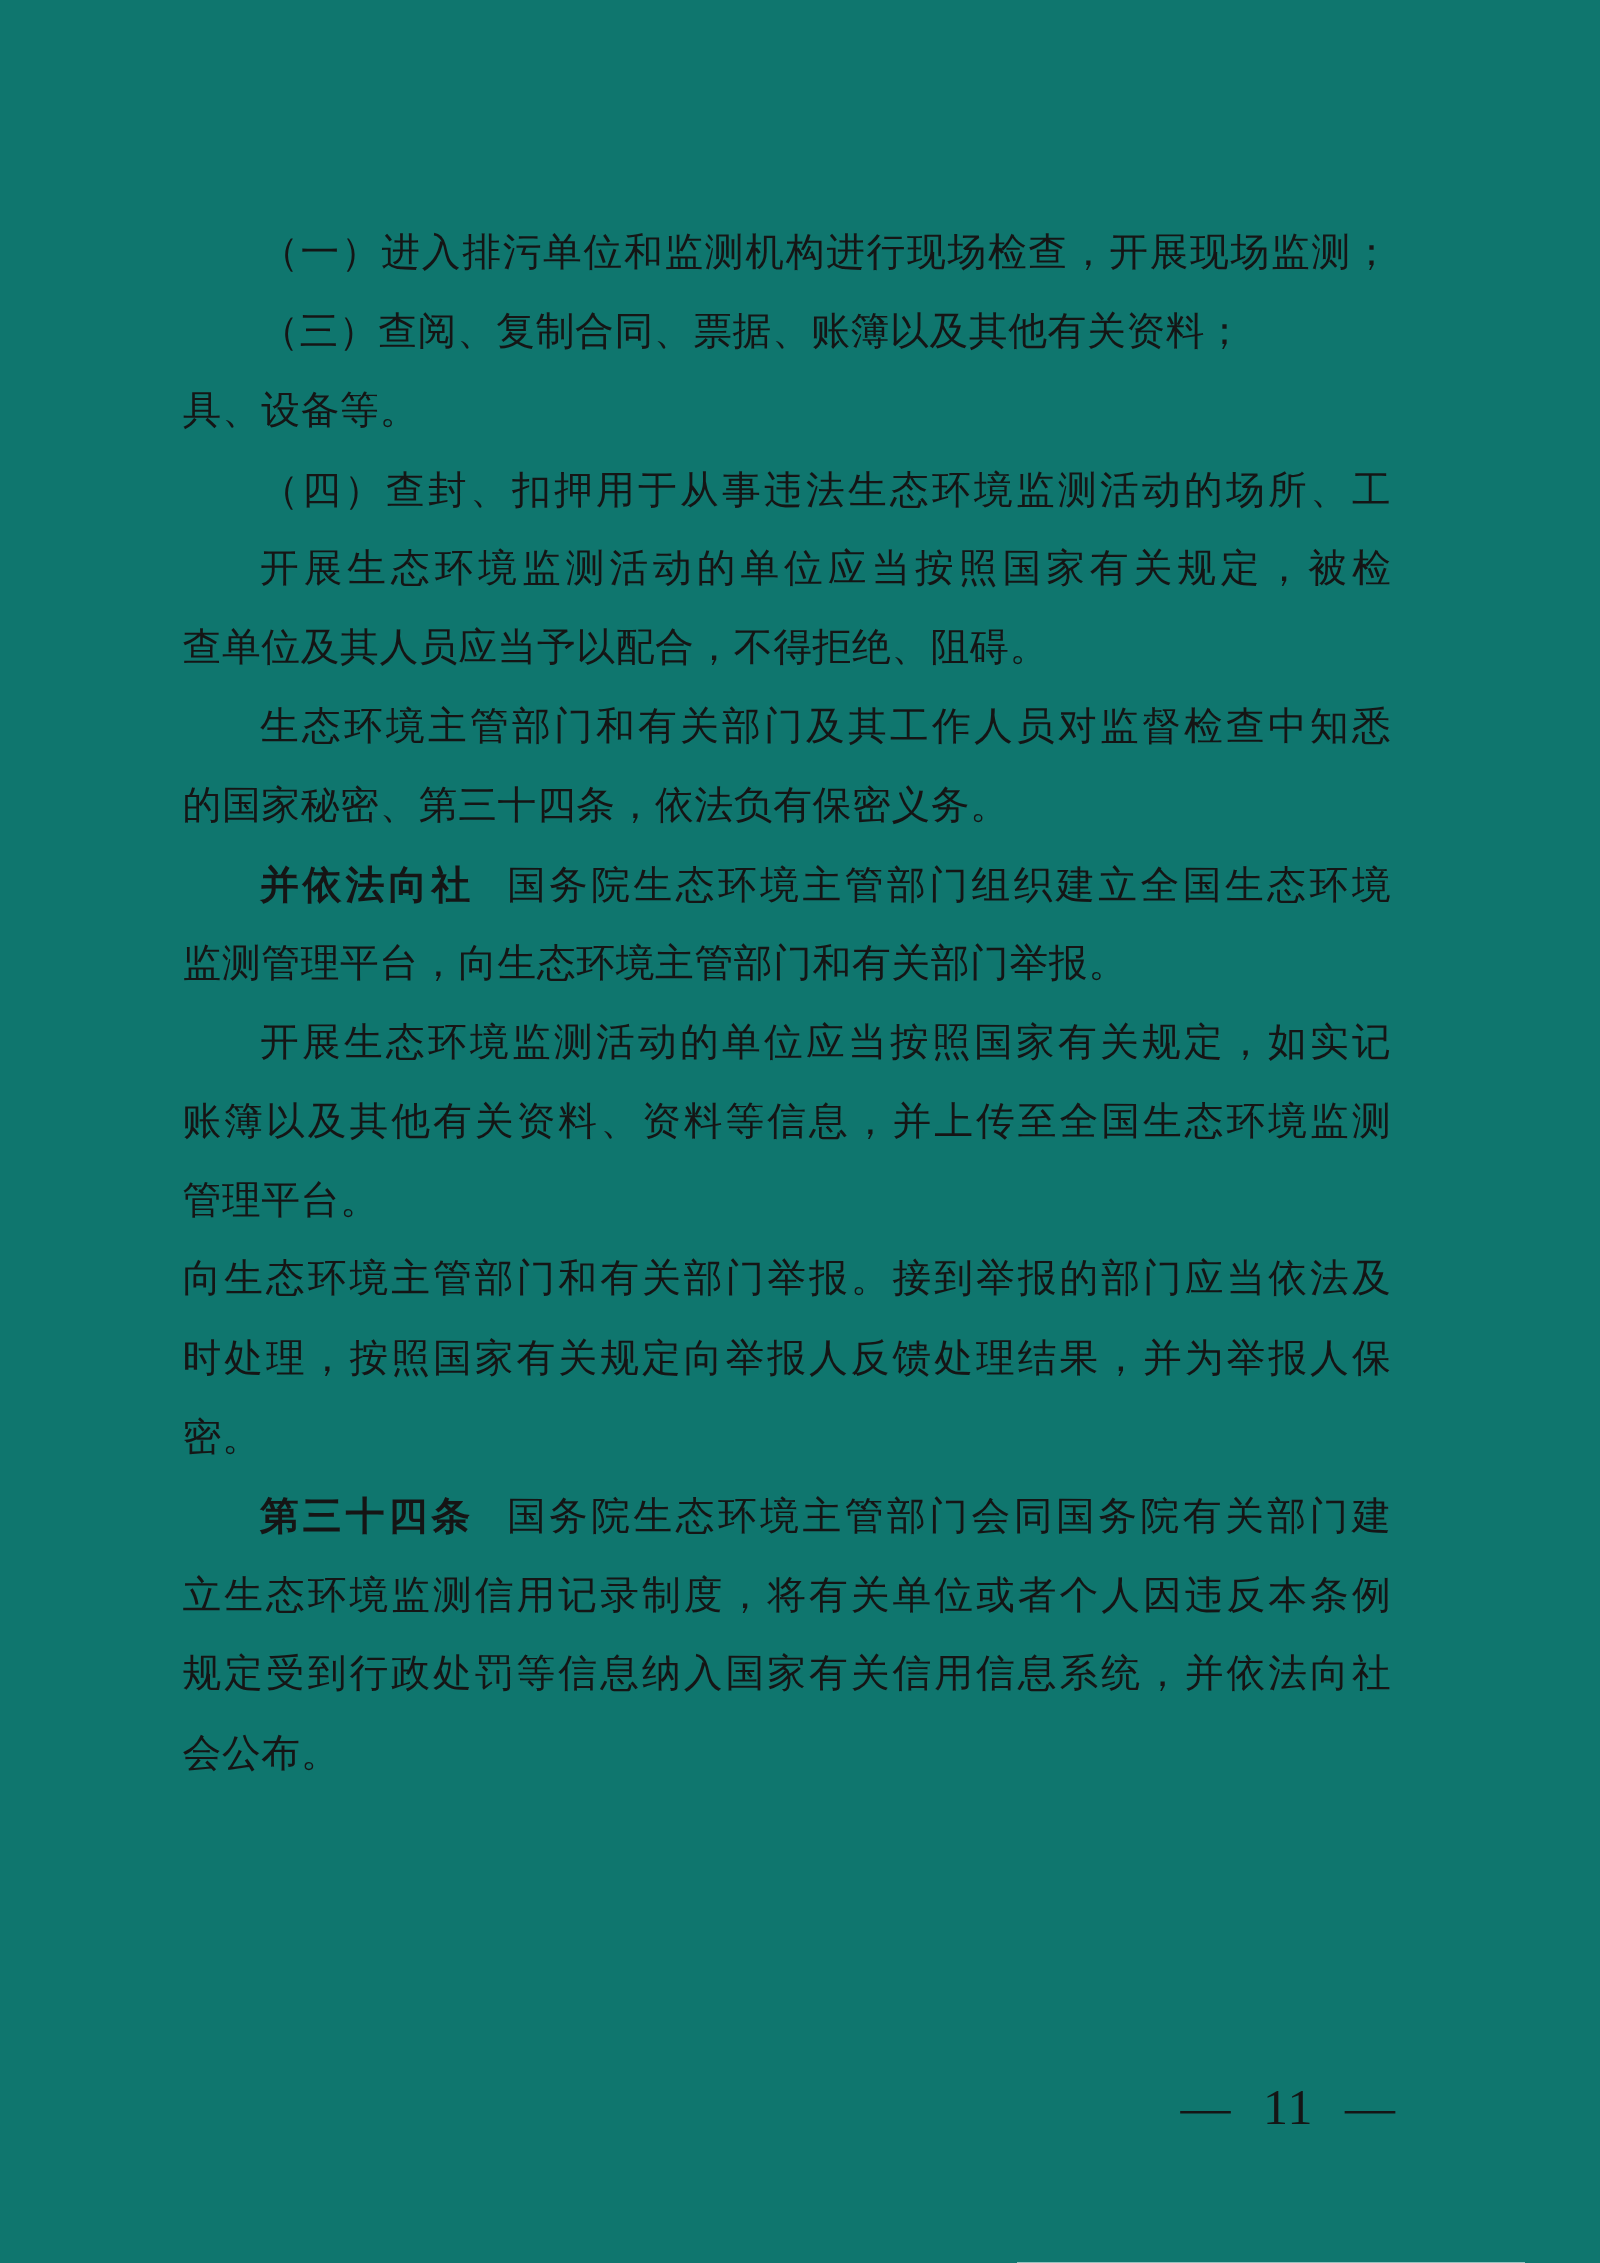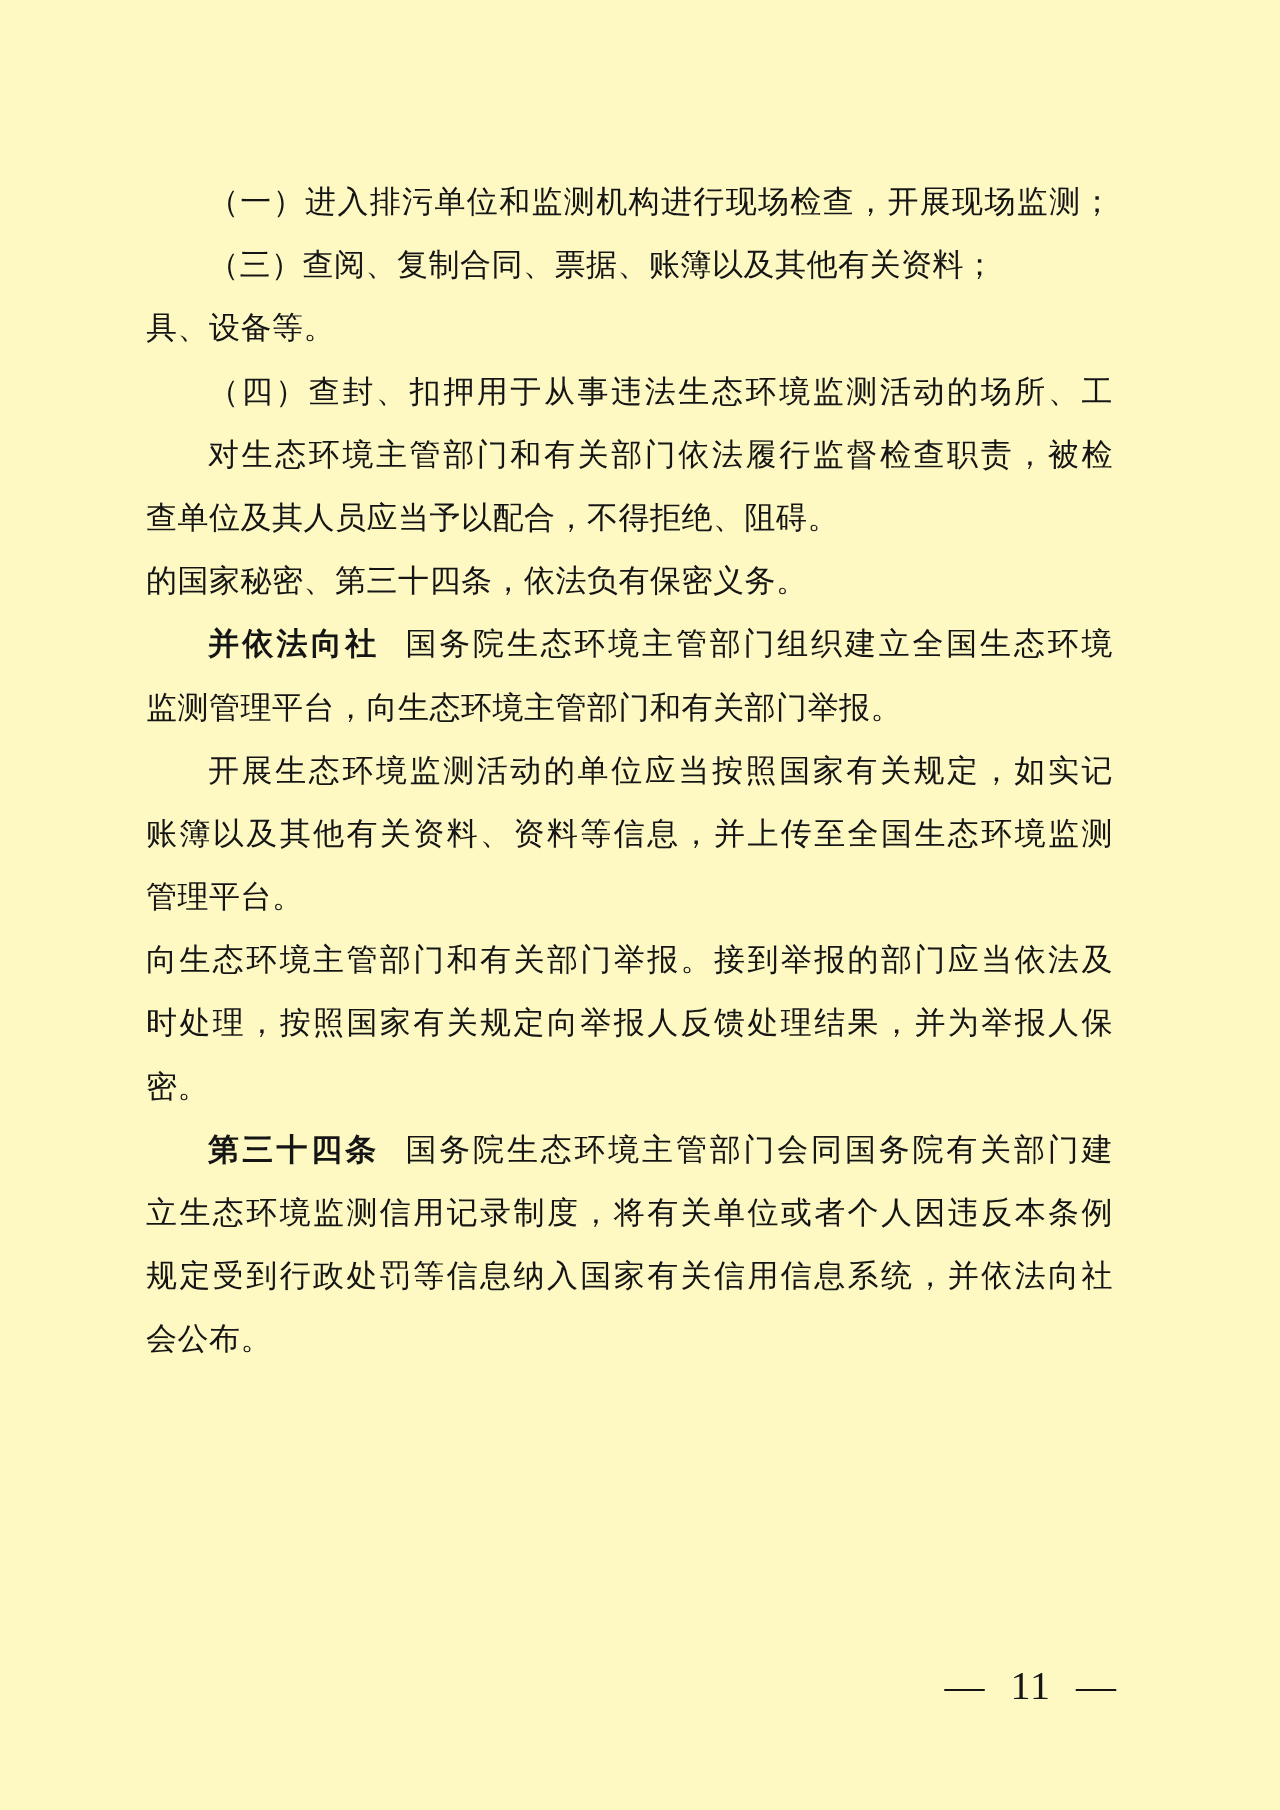--- a/index.html
+++ b/index.html
@@ -4,21 +4,21 @@
 <style>
   html, body {
     margin: 0;
     padding: 0;
     background: #ffffff;
   }
   .page {
     position: relative;
     width: 1280px;
     height: 1810px;
-    background: #fef9c3;
+    background: #0f766e;
     overflow: hidden;
     font-family: "Liberation Serif", "DejaVu Serif", serif;
     color: #151515;
   }
   .content {
     position: absolute;
     left: 146px;
     top: 170px;
     width: 967px;
   }
@@ -56,22 +56,23 @@
 </style>
 </head>
 <body>
 
 <div class="page">
   <main class="content">
       <div class="line indent fill">（一）进入排污单位和监测机构进行现场检查，开展现场监测；</div>
       <div class="line indent">（三）查阅、复制合同、票据、账簿以及其他有关资料；</div>
       <div class="line">具、设备等。</div>
       <div class="line indent fill">（四）查封、扣押用于从事违法生态环境监测活动的场所、工</div>
-      <div class="line indent fill">对生态环境主管部门和有关部门依法履行监督检查职责，被检</div>
+      <div class="line indent fill">开展生态环境监测活动的单位应当按照国家有关规定，被检</div>
       <div class="line">查单位及其人员应当予以配合，不得拒绝、阻碍。</div>
+      <div class="line indent fill">生态环境主管部门和有关部门及其工作人员对监督检查中知悉</div>
       <div class="line">的国家秘密、第三十四条，依法负有保密义务。</div>
       <div class="line indent fill"><span class="article-head">并依法向社</span>国务院生态环境主管部门组织建立全国生态环境</div>
       <div class="line">监测管理平台，向生态环境主管部门和有关部门举报。</div>
       <div class="line indent fill">开展生态环境监测活动的单位应当按照国家有关规定，如实记</div>
       <div class="line fill">账簿以及其他有关资料、资料等信息，并上传至全国生态环境监测</div>
       <div class="line">管理平台。</div>
       <div class="line fill">向生态环境主管部门和有关部门举报。接到举报的部门应当依法及</div>
       <div class="line fill">时处理，按照国家有关规定向举报人反馈处理结果，并为举报人保</div>
       <div class="line">密。</div>
       <div class="line indent fill"><span class="article-head">第三十四条</span>国务院生态环境主管部门会同国务院有关部门建</div>

